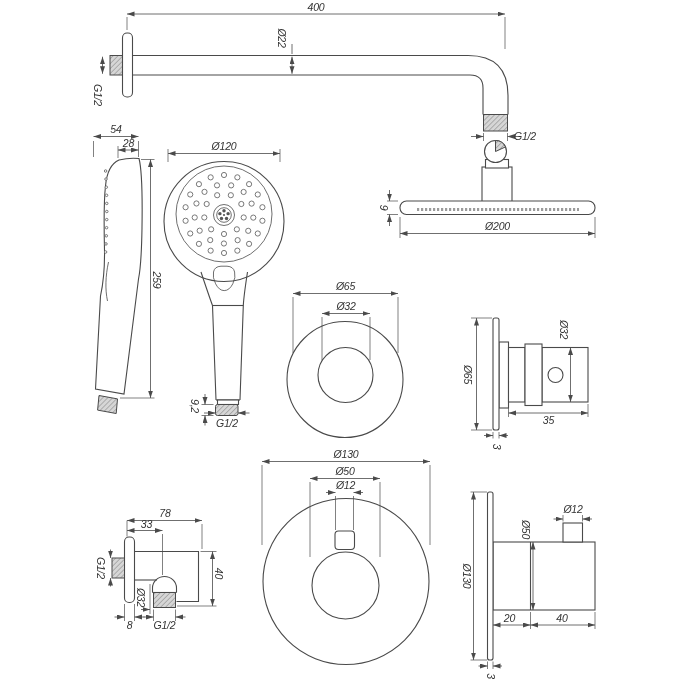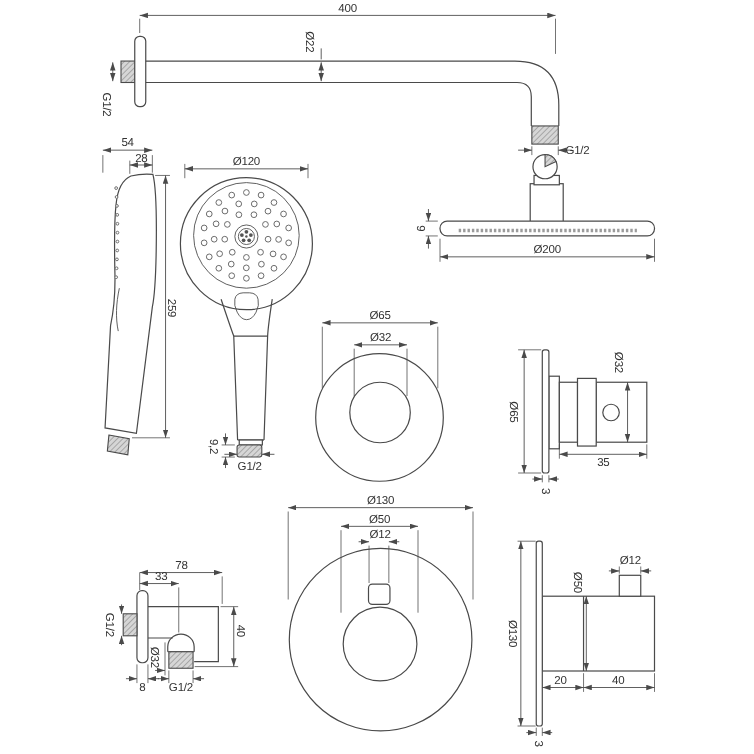--- a/index.html
+++ b/index.html
@@ -1,17 +1,17 @@
 <!DOCTYPE html>
 <html style="--line: #4a4a4a; --text: #333333; --bg: #ffffff;"><head>
 <meta charset="utf-8">
 <style>
   :root { --line:#4a4a4a; --text:#333333; --bg:#ffffff; }
   html,body { margin:0; padding:0; background:var(--bg); }
-  .stage { width:661px; height:685px; background:var(--bg); position:relative; }
+  .stage { width:661px; height:685px; background:var(--bg); position:relative;font-style:italic; }
   svg text {
     font-family:"Liberation Sans","DejaVu Sans",sans-serif;
     font-size:10.5px; letter-spacing:-0.2px; fill:var(--text);
   }
   .ln  { stroke:var(--line); stroke-width:1.1; fill:none; }
   .fw  { stroke:var(--line); stroke-width:1.1; fill:#ffffff; }
   .hx  { stroke:var(--line); stroke-width:1;   fill:url(#hatch); }
   .dim { stroke:var(--line); stroke-width:0.8; fill:none; }
   .ext { stroke:var(--line); stroke-width:0.7; fill:none; }
   .thin{ stroke:var(--line); stroke-width:0.8; fill:none; }

